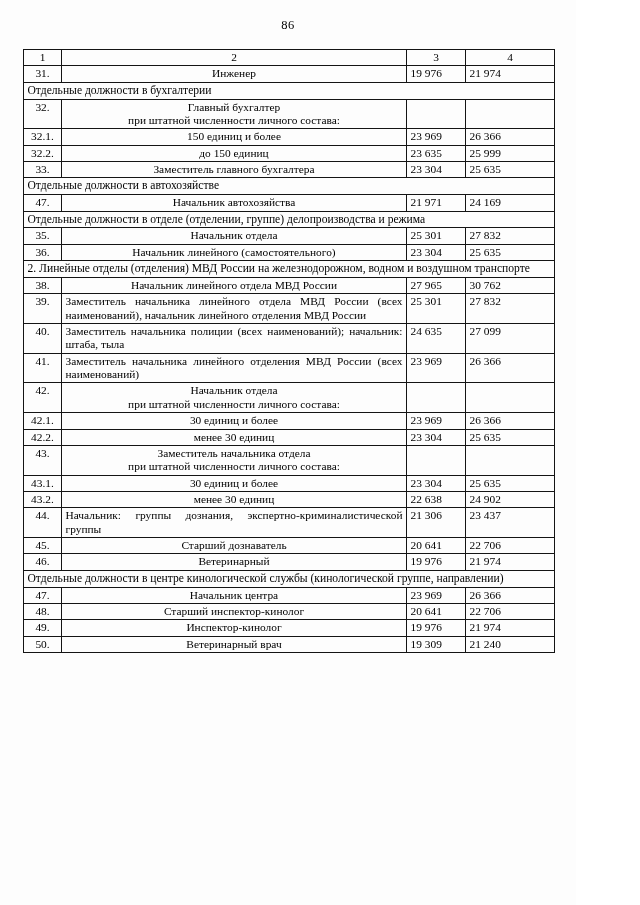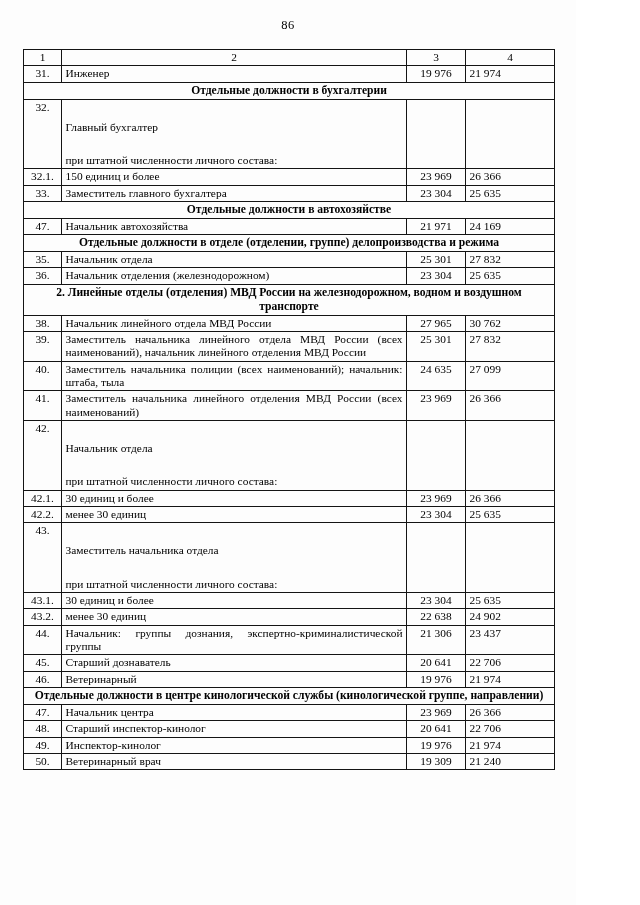--- a/index.html
+++ b/index.html
@@ -51,43 +51,41 @@
   col.c3 { width: 59px; }
   col.c4 { width: 89px; }
 
   td.num {
     text-align: center;
     padding-left: 0;
     padding-right: 0;
     white-space: nowrap;
   }
   td.title {
-    text-align: left;
+    text-align: center;
   }
   td.title.justify {
     text-align: justify;
     text-align-last: left;
   }
   td.money {
-    text-align: center;
     white-space: nowrap;
     padding-left: 0;
     padding-right: 0;
   }
   td.money.c4cell {
     text-align: left;
   }
   td.section {
-    text-align: center;
-    font-weight: bold;
+    font-weight: normal;
     padding: 2px 6px 2px 6px;
     font-size: 11.6px;
     line-height: 1.2;
   }
-  .subline { display: block; margin-top: 20px; }
+  .subline { display: block; }
 </style>
 </head>
 <body>
 
 <div class="page">
 
   <div class="page-number">86</div>
 
   <div class="table-wrap">
     <table class="doc-table">
@@ -122,20 +120,26 @@
             <td class="money"></td>
             <td class="money c4cell"></td>
           </tr>
           <tr>
             <td class="num">32.1.</td>
             <td class="title">150 единиц и более</td>
             <td class="money">23 969</td>
             <td class="money c4cell">26 366</td>
           </tr>
           <tr>
+            <td class="num">32.2.</td>
+            <td class="title">до 150 единиц</td>
+            <td class="money">23 635</td>
+            <td class="money c4cell">25 999</td>
+          </tr>
+          <tr>
             <td class="num">33.</td>
             <td class="title">Заместитель главного бухгалтера</td>
             <td class="money">23 304</td>
             <td class="money c4cell">25 635</td>
           </tr>
           <tr>
             <td class="section" colspan="4">Отдельные должности в автохозяйстве</td>
           </tr>
           <tr>
             <td class="num">47.</td>
@@ -147,21 +151,21 @@
             <td class="section" colspan="4">Отдельные должности в отделе (отделении, группе) делопроизводства и режима</td>
           </tr>
           <tr>
             <td class="num">35.</td>
             <td class="title">Начальник отдела</td>
             <td class="money">25 301</td>
             <td class="money c4cell">27 832</td>
           </tr>
           <tr>
             <td class="num">36.</td>
-            <td class="title">Начальник отделения (железнодорожном)</td>
+            <td class="title">Начальник линейного (самостоятельного)</td>
             <td class="money">23 304</td>
             <td class="money c4cell">25 635</td>
           </tr>
           <tr>
             <td class="section" colspan="4">2. Линейные отделы (отделения) МВД России на железнодорожном, водном и воздушном транспорте</td>
           </tr>
           <tr>
             <td class="num">38.</td>
             <td class="title">Начальник линейного отдела МВД России</td>
             <td class="money">27 965</td>

